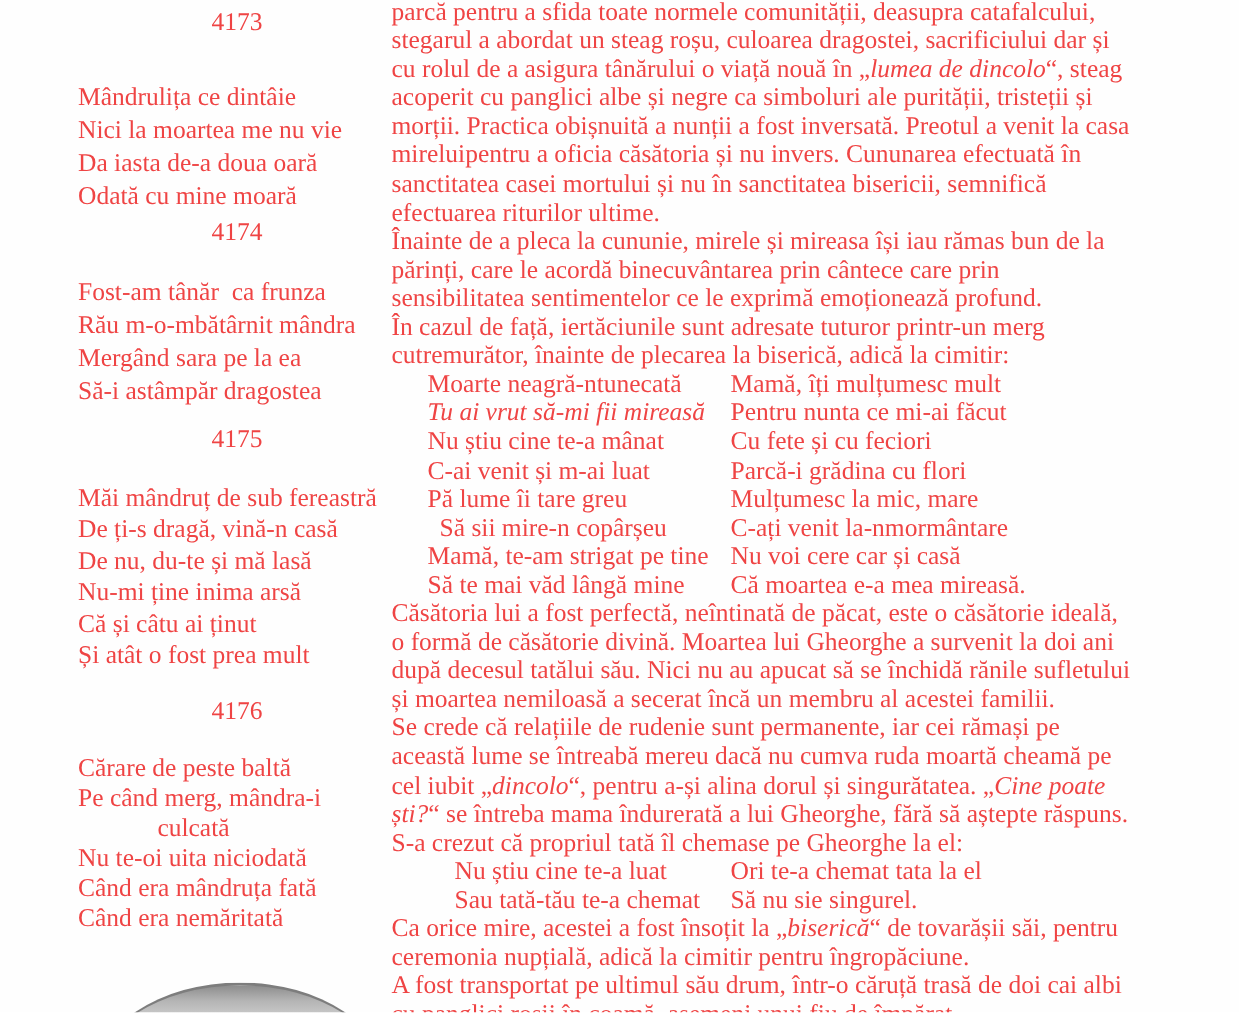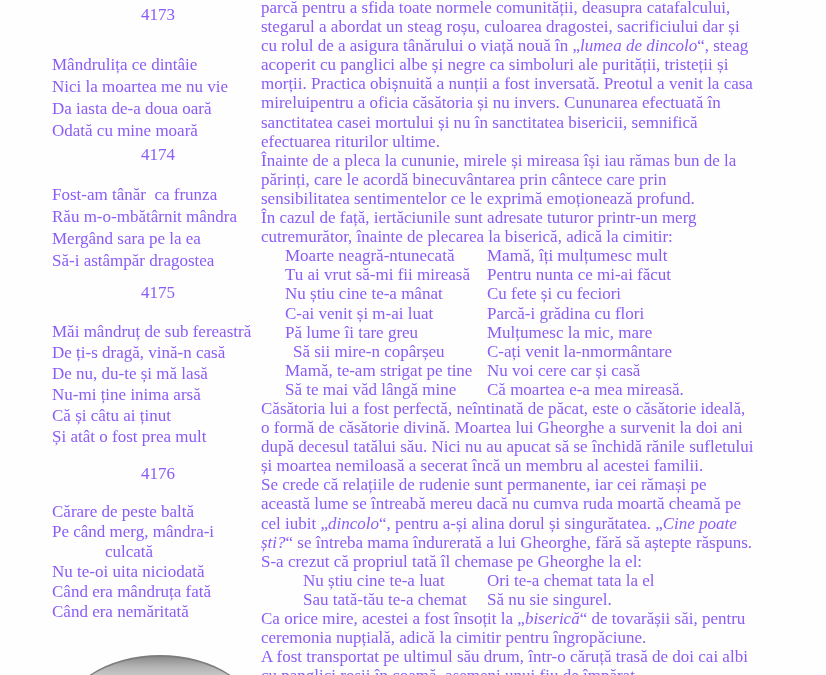--- a/index.html
+++ b/index.html
@@ -2,21 +2,21 @@
 <html><head>
 <meta charset="utf-8">
 <style>
   html,body{margin:0;padding:0;background:#ffffff;}
   .page{
     position:relative;
     width:826px;height:675px;
     background:#fefefe;
     overflow:hidden;
     font-family:"Liberation Serif","DejaVu Serif",serif;
-    color:#8b5cf6;
+    color:#ef4444;
     font-size:17px;
   }
   
   .left-col{position:absolute;left:52px;top:0;width:212px;}
   .poem{position:absolute;left:0;width:100%;}
   .poem-number{text-align:center;font-size:17px;}
   .poem-line{white-space:pre-wrap;}
   .poem-0{top:5px;}   .poem-0 .poem-lines{margin-top:29px;} .poem-0 .poem-line{line-height:22px;}
   .poem-1{top:145px;} .poem-1 .poem-lines{margin-top:19px;} .poem-1 .poem-line{line-height:22px;}
   .poem-2{top:283px;} .poem-2 .poem-lines{margin-top:18px;} .poem-2 .poem-line{line-height:21px;}
@@ -92,21 +92,21 @@
       <div class="rline"><span>morții. Practica obișnuită a nunții a fost inversată. Preotul a venit la casa</span></div>
       <div class="rline"><span>mireluipentru a oficia căsătoria și nu invers. Cununarea efectuată în</span></div>
       <div class="rline"><span>sanctitatea casei mortului și nu în sanctitatea bisericii, semnifică</span></div>
       <div class="rline"><span>efectuarea riturilor ultime.</span></div>
       <div class="rline"><span>Înainte de a pleca la cununie, mirele și mireasa își iau rămas bun de la</span></div>
       <div class="rline"><span>părinți, care le acordă binecuvântarea prin cântece care prin</span></div>
       <div class="rline"><span>sensibilitatea sentimentelor ce le exprimă emoționează profund.</span></div>
       <div class="rline"><span>În cazul de față, iertăciunile sunt adresate tuturor printr-un merg</span></div>
       <div class="rline"><span>cutremurător, înainte de plecarea la biserică, adică la cimitir:</span></div>
       <div class="vrow"><span class="vleft" style="margin-left: 24px;">Moarte neagră-ntunecată</span><span class="vright" style="left: 226px;">Mamă, îți mulțumesc mult</span></div>
-      <div class="vrow"><span class="vleft" style="margin-left: 24px;">Tu ai vrut să-mi fii mireasă</span><span class="vright" style="left: 226px;">Pentru nunta ce mi-ai făcut</span></div>
+      <div class="vrow"><span class="vleft" style="margin-left: 24px; font-style: italic;">Tu ai vrut să-mi fii mireasă</span><span class="vright" style="left: 226px;">Pentru nunta ce mi-ai făcut</span></div>
       <div class="vrow"><span class="vleft" style="margin-left: 24px;">Nu știu cine te-a mânat</span><span class="vright" style="left: 226px;">Cu fete și cu feciori</span></div>
       <div class="vrow"><span class="vleft" style="margin-left: 24px;">C-ai venit și m-ai luat</span><span class="vright" style="left: 226px;">Parcă-i grădina cu flori</span></div>
       <div class="vrow"><span class="vleft" style="margin-left: 24px;">Pă lume îi tare greu</span><span class="vright" style="left: 226px;">Mulțumesc la mic, mare</span></div>
       <div class="vrow"><span class="vleft" style="margin-left: 32px;">Să sii mire-n copârșeu</span><span class="vright" style="left: 226px;">C-ați venit la-nmormântare</span></div>
       <div class="vrow"><span class="vleft" style="margin-left: 24px;">Mamă, te-am strigat pe tine</span><span class="vright" style="left: 226px;">Nu voi cere car și casă</span></div>
       <div class="vrow"><span class="vleft" style="margin-left: 24px;">Să te mai văd lângă mine</span><span class="vright" style="left: 226px;">Că moartea e-a mea mireasă.</span></div>
       <div class="rline"><span>Căsătoria lui a fost perfectă, neîntinată de păcat, este o căsătorie ideală,</span></div>
       <div class="rline"><span>o formă de căsătorie divină. Moartea lui Gheorghe a survenit la doi ani</span></div>
       <div class="rline"><span>după decesul tatălui său. Nici nu au apucat să se închidă rănile sufletului</span></div>
       <div class="rline"><span>și moartea nemiloasă a secerat încă un membru al acestei familii.</span></div>

